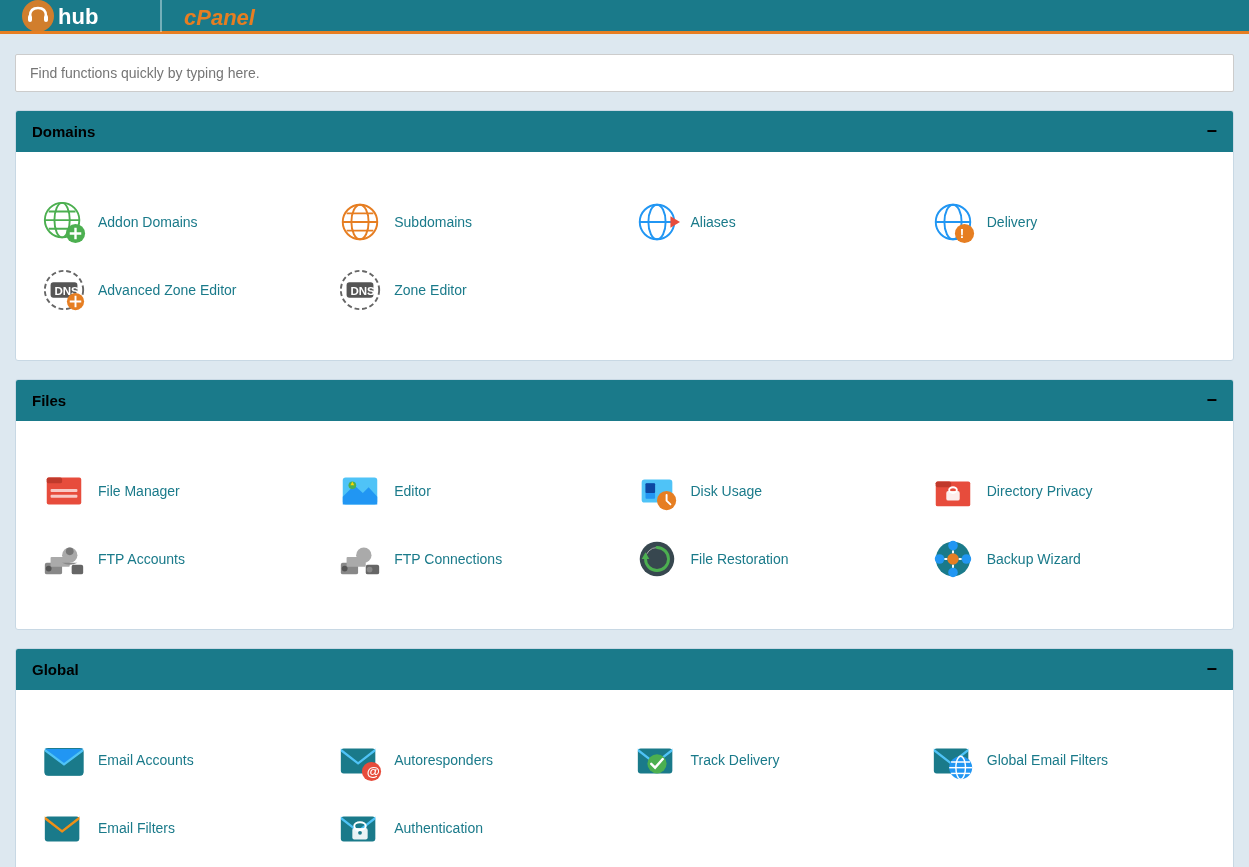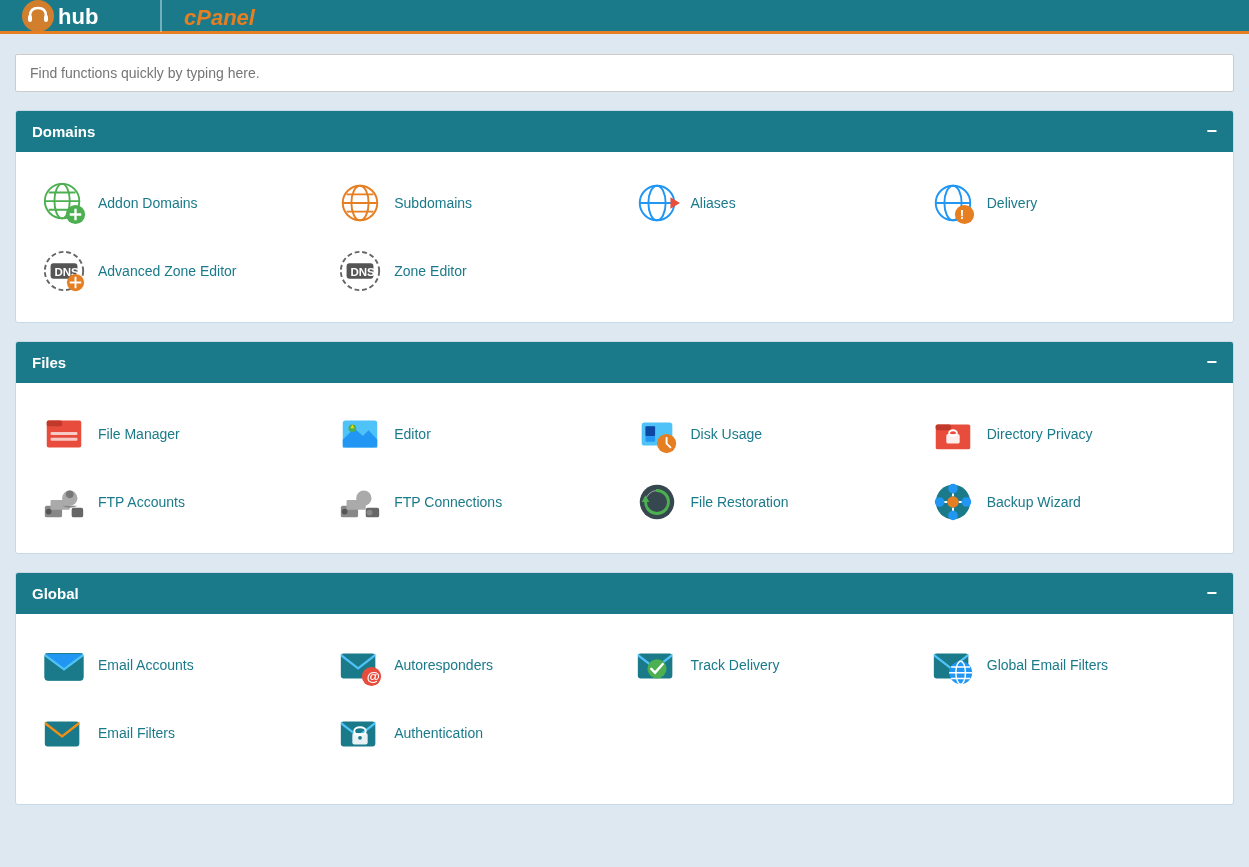--- a/index.html
+++ b/index.html
@@ -46,35 +46,35 @@
     
     .section {
       background: white;
       margin-bottom: 18px;
       border-radius: 3px;
       overflow: hidden;
       border: 1px solid #c8d8e4;
     }
     .section-header {
       background: #1a7a8a;
-      color: #ffffff;
+      color: #000000;
       padding: 10px 16px;
       font-size: 15px;
       font-weight: bold;
       display: flex;
       justify-content: space-between;
       align-items: center;
     }
     .section-header .minus-icon {
       font-size: 18px;
       font-weight: bold;
       cursor: pointer;
     }
     .section-body {
-      padding: 17px 16px;
+      padding: 36px 16px;
       display: flex;
       flex-wrap: wrap;
     }
 
     
     .grid-item {
       display: flex;
       align-items: center;
       gap: 10px;
       width: 25%;

